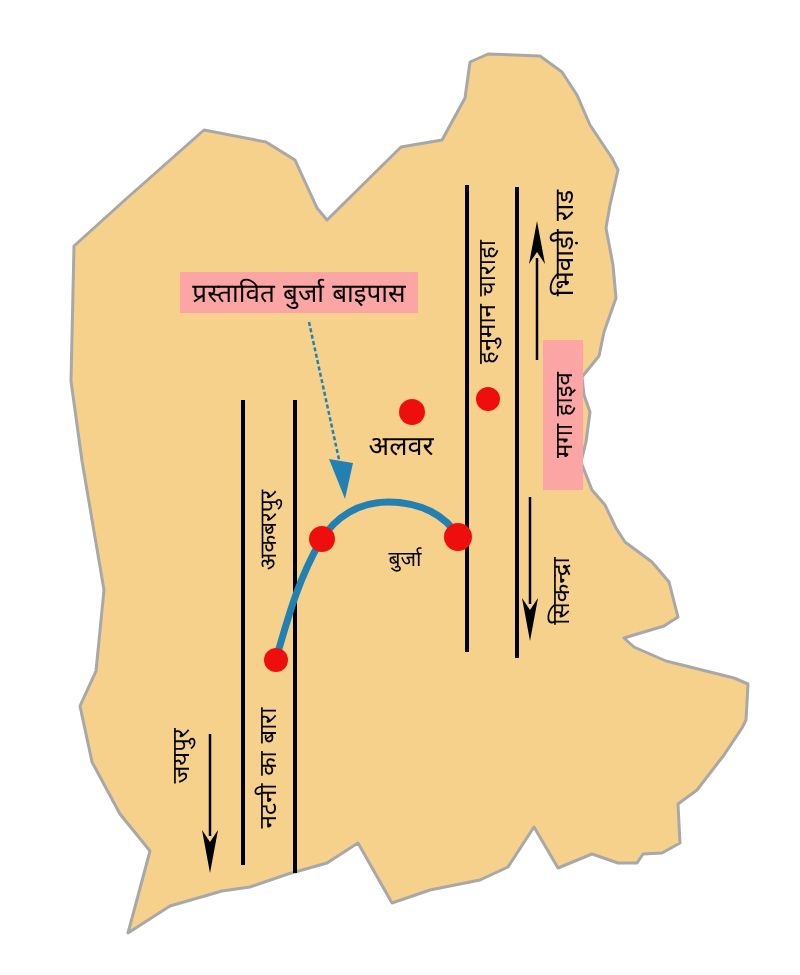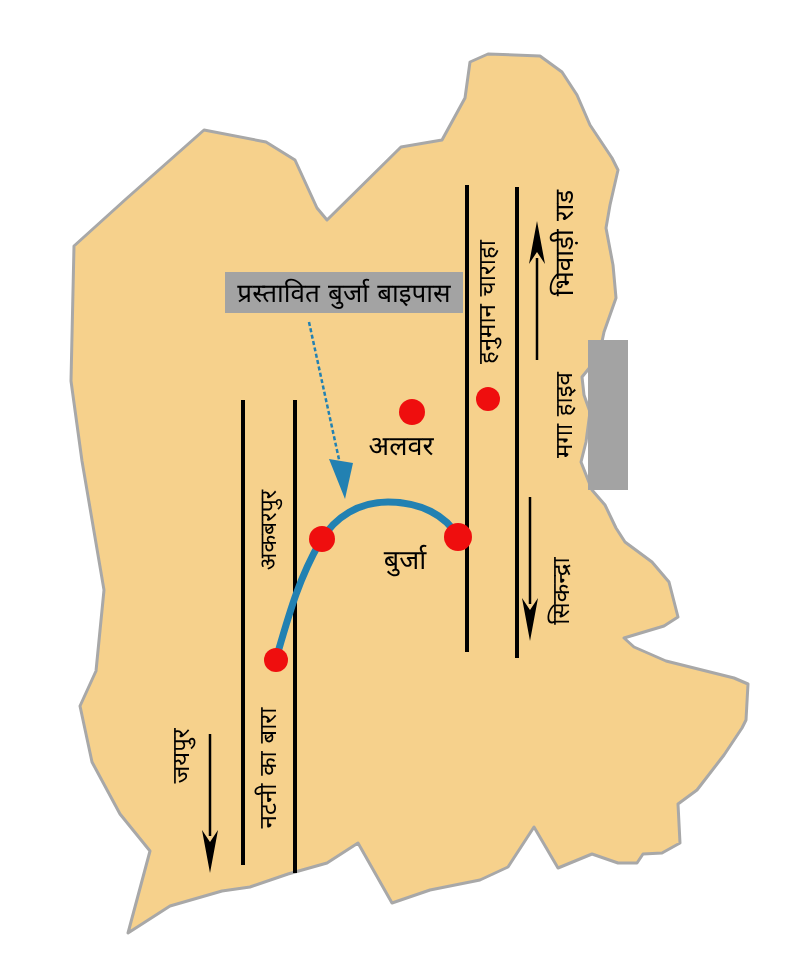--- a/index.html
+++ b/index.html
@@ -4,32 +4,32 @@
 <style>
   html,body{margin:0;padding:0;background:#ffffff;}
   #stage{
     position:relative;width:800px;height:975px;background:#ffffff;overflow:hidden;
     font-family:"DejaVu Sans","Liberation Sans",sans-serif;color:#000;
   }
   #map-svg{position:absolute;left:0;top:0;}
   .lbl{position:absolute;display:flex;align-items:center;justify-content:center;
        white-space:nowrap;color:#000;line-height:1;}
   .vtext{transform:rotate(-90deg);transform-origin:center center;}
-  .whitebox{position:absolute;background:#a3a3a3;margin-left:45px;}
+  .whitebox{position:absolute;background:#fca5a5;}
   #proposed-label{left:180px;top:272px;width:238px;height:41px;font-size:26px;}
   #lbl-bhiwadi {left:466px;top:229px;width:196px;height:28px;font-size:26px;}
   #lbl-hanuman {left:414px;top:288px;width:146px;height:28px;font-size:24px;}
   #box-mega    {left:543px;top:340px;width:40px;height:150px;}
   #lbl-mega    {left:501px;top:401px;width:125px;height:28px;font-size:24px;}
   #lbl-sikandra{left:508px;top:577px;width:106px;height:28px;font-size:24px;}
   #lbl-akbarpur{left:218px;top:516px;width:100px;height:28px;font-size:23px;}
   #lbl-natni   {left:190px;top:754px;width:155px;height:28px;font-size:24px;}
   #lbl-jaipur  {left:147px;top:742px;width:68px;height:28px;font-size:24px;}
   #lbl-alwar   {left:362px;top:430px;width:78px;height:30px;font-size:27px;}
-  #lbl-burja   {left:377px;top:543px;width:56px;height:32px;font-size:27px;}
+  #lbl-burja   {left:377px;top:543px;width:56px;height:32px;font-size:21px;}
 </style>
 </head>
 <body>
 
 <div id="stage">
 
   <svg id="map-svg" width="800" height="975" viewBox="0 0 800 975">
 
     <path stroke="#A8A8A8" stroke-width="3" stroke-linejoin="round" d="M 470,62 L 488,54 L 540,56 L 562,72 L 577,95 L 590,125 L 612,158 L 618,170
              L 610,205 L 606,228 L 613,265 L 616,298 L 604,332 L 599,356

